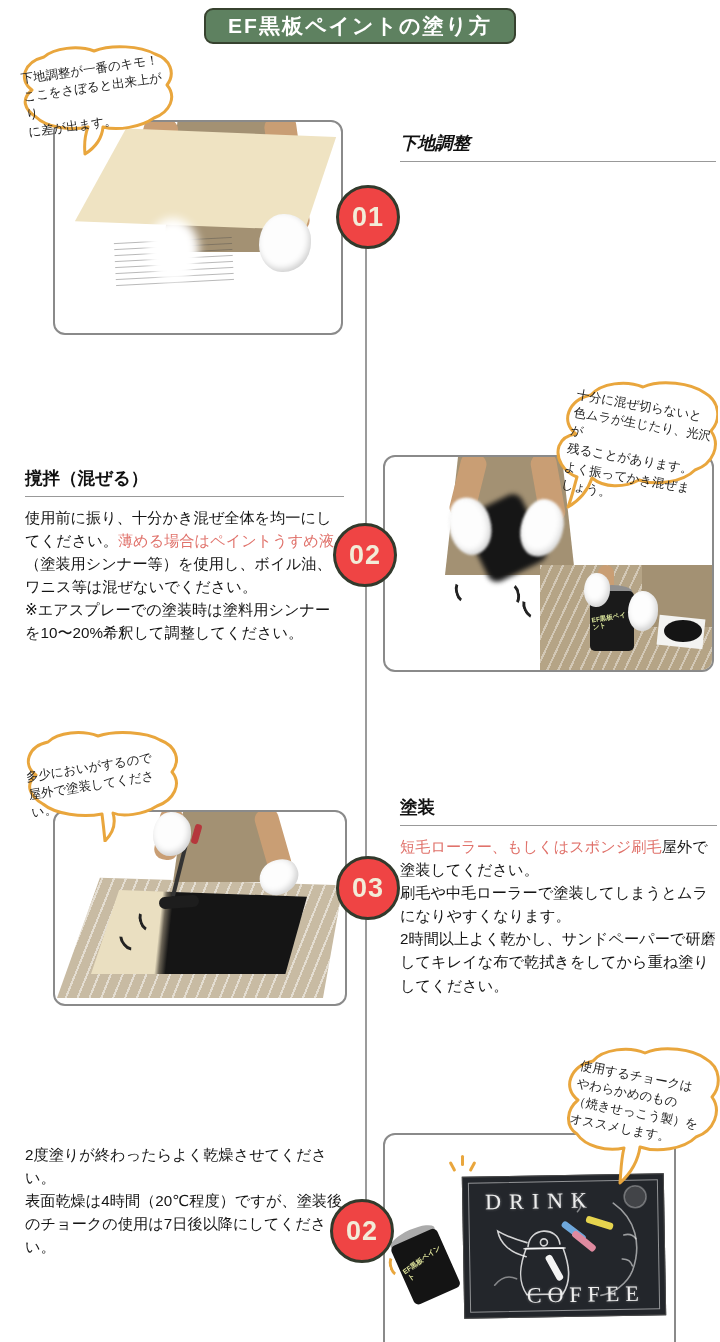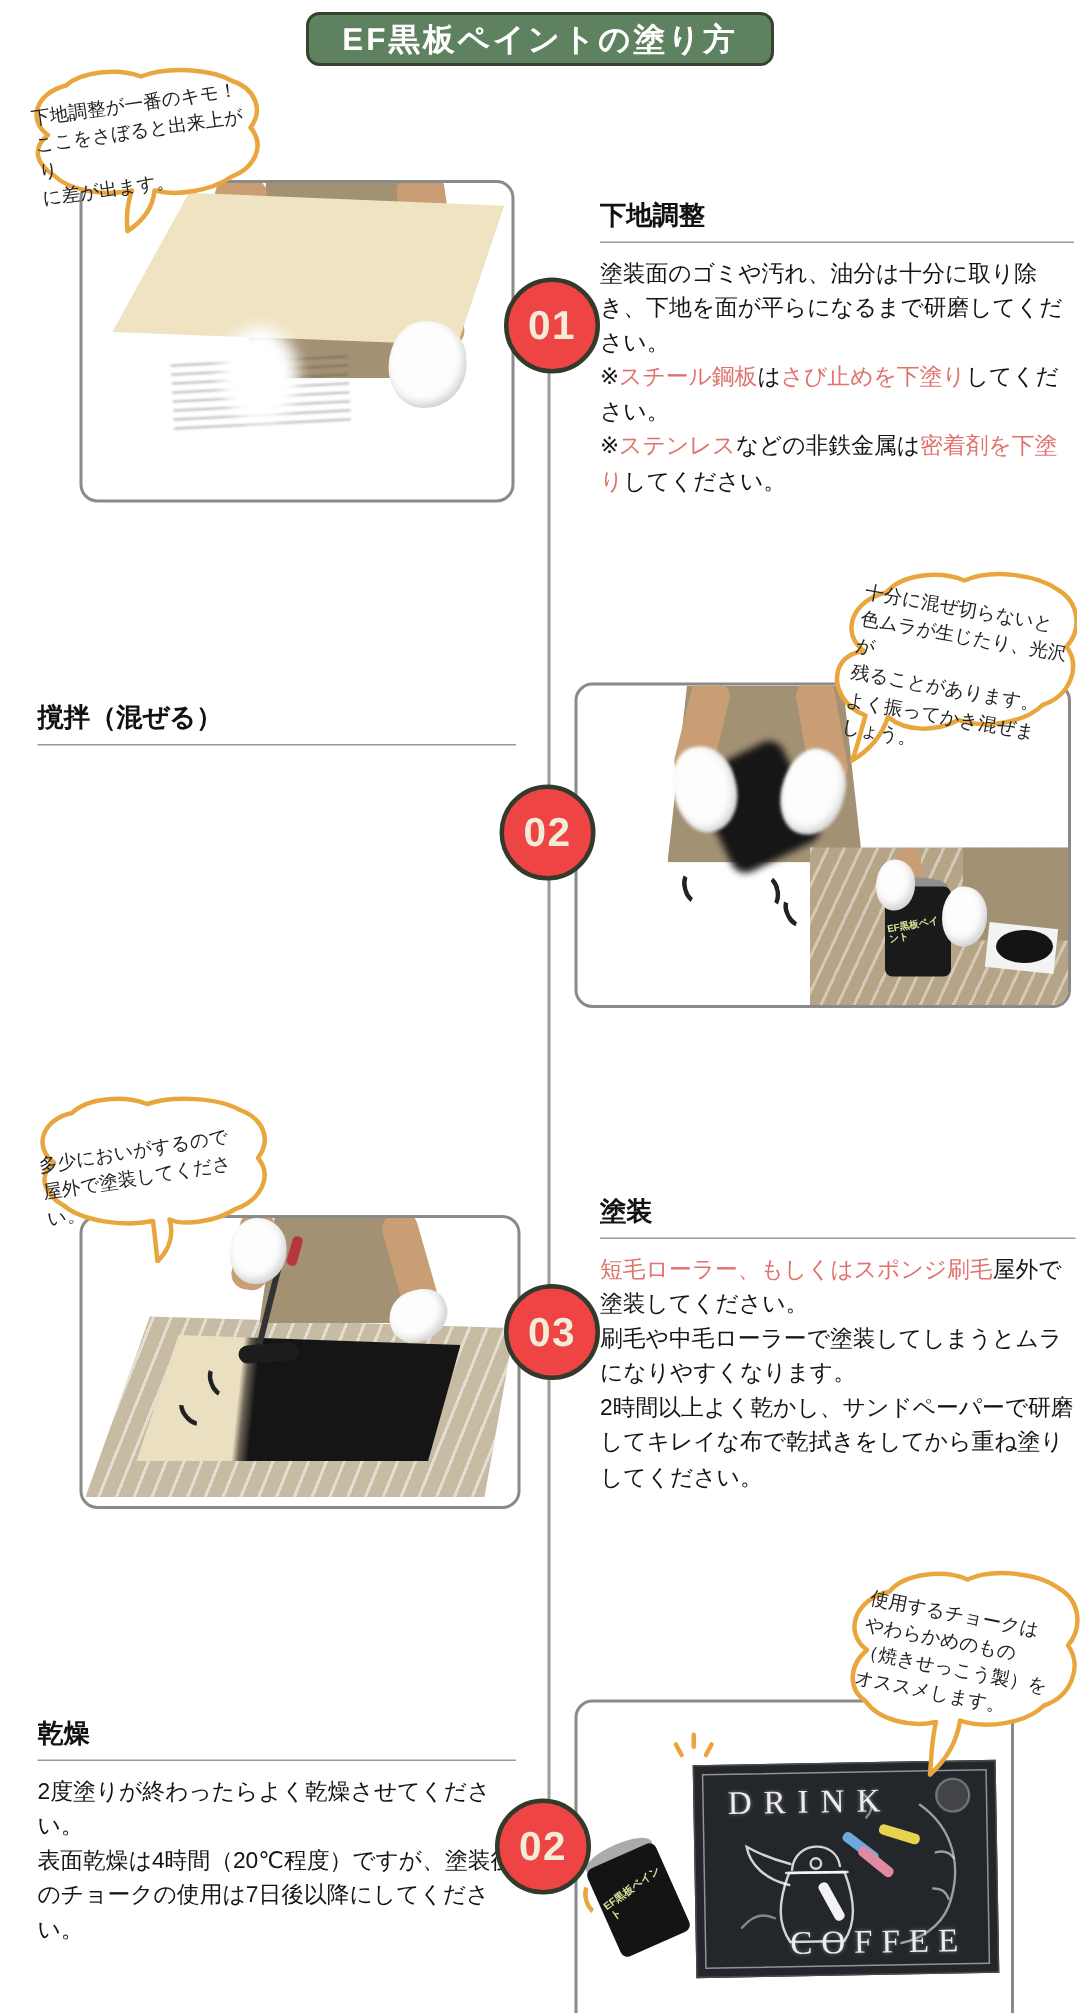--- a/index.html
+++ b/index.html
@@ -19,21 +19,21 @@
   .p2{left:383px;top:455px;width:331px;height:217px;}
   .p3{left:53px;top:810px;width:294px;height:196px;}
   .p4{left:383px;top:1133px;width:293px;height:246px;}
   
   .numcircle{position:absolute;width:64px;height:64px;box-sizing:border-box;border-radius:50%;
              background:#ef4444;border:3px solid #323A2C;color:#F2ECD8;font-size:27px;font-weight:bold;
              display:flex;align-items:center;justify-content:center;letter-spacing:1px;z-index:4;}
   .c1{left:336px;top:185px;} .c2{left:333px;top:523px;} .c3{left:336px;top:856px;} .c4{left:330px;top:1199px;}
   
   .col{position:absolute;z-index:2;}
-  .col1{left:400px;top:131px;width:316px;} .col2{left:25px;top:466px;width:319px;}
+  .col1{left:400px;top:131px;width:316px;font-style:italic;} .col2{left:25px;top:466px;width:319px;}
   .col3{left:400px;top:795px;width:317px;} .col4{left:25px;top:1143px;width:319px;}
   .col h2{margin:0 0 9px 0;font-size:17.5px;font-weight:bold;color:#111;
           border-bottom:1px solid #999;padding-bottom:6px;}
   .bodytxt{margin:0;font-size:15.2px;line-height:1.52;color:#141414;white-space:pre-line;}
   .rd{color:#E0726B;}
   
   .bubble{position:absolute;z-index:5;}
   .bubble svg{position:absolute;left:0;top:0;width:100%;height:100%;}
   .btxt{position:absolute;font-size:12.5px;line-height:1.45;color:#222;white-space:pre-line;}
   .b1{left:8px;top:44px;width:170px;height:112px;}  .b1 .btxt{left:16px;top:16px;width:142px;transform:rotate(-8deg);}
@@ -133,23 +133,20 @@
       <svg viewBox="0 0 170 112">
         <path d="M 24,46 C 10,36 16,18 36,13 C 46,4 70,1 86,7 C 104,0 132,2 147,10 C 162,15 168,29 159,41 C 169,53 162,68 146,74 C 133,83 110,87 95,83 C 94,94 88,103 77,110 C 76,100 77,91 80,83 C 61,87 38,83 28,73 C 16,65 13,55 24,46 Z" fill="#fff" stroke="#E9A63D" stroke-width="3" stroke-linejoin="round"></path>
       </svg>
       <div class="btxt">下地調整が一番のキモ！
 ここをさぼると出来上がり
 に差が出ます。</div>
     </div>
     <div class="numcircle c1">01</div>
     <div class="col col1">
       <h2>下地調整</h2>
-      <p class="bodytxt"><span>塗装面のゴミや汚れ、油分は十分に取り除き、下地を面が平らになるまで研磨してください。
-※</span><span class="rd">スチール鋼板</span><span>は</span><span class="rd">さび止めを下塗り</span><span>してください。
-※</span><span class="rd">ステンレス</span><span>などの非鉄金属は</span><span class="rd">密着剤を下塗り</span><span>してください。</span></p>
     </div>
   </section>
 
   <section>
     <div class="photo p2">
       <div class="ap s2-ap"></div>
       <div class="skin s2-armL"></div>
       <div class="skin s2-armR"></div>
       <div class="s2-can"></div>
       <div class="glove s2-gl1"></div>
@@ -176,20 +173,22 @@
       </svg>
       <div class="btxt">十分に混ぜ切らないと
 色ムラが生じたり、光沢が
 残ることがあります。
 よく振ってかき混ぜま
 しょう。</div>
     </div>
     <div class="numcircle c2">02</div>
     <div class="col col2">
       <h2>撹拌（混ぜる）</h2>
+      <p class="bodytxt"><span>使用前に振り、十分かき混ぜ全体を均一にしてください。</span><span class="rd">薄める場合はペイントうすめ液</span><span>（塗装用シンナー等）を使用し、ボイル油、ワニス等は混ぜないでください。
+※エアスプレーでの塗装時は塗料用シンナーを10〜20%希釈して調整してください。</span></p>
     </div>
   </section>
 
   <section>
     <div class="photo p3">
       <div class="s3-sheet"></div>
       <div class="s3-board"></div>
       <div class="ap s3-ap"></div>
       <div class="skin s3-armL"></div>
       <div class="skin s3-armR"></div>
@@ -256,19 +255,18 @@
       <svg viewBox="0 0 170 145">
         <path d="M 28,60 C 12,48 20,26 43,21 C 53,9 79,6 95,13 C 113,5 143,9 156,19 C 170,27 172,45 162,57 C 172,71 164,91 146,97 C 134,109 107,113 90,107 C 88,121 81,133 70,143 C 71,131 71,120 74,108 C 56,112 35,106 27,94 C 15,86 16,70 28,60 Z" fill="#fff" stroke="#E9A63D" stroke-width="3" stroke-linejoin="round"></path>
       </svg>
       <div class="btxt">使用するチョークは
 やわらかめのもの
 （焼きせっこう製）を
 オススメします。</div>
     </div>
     <div class="numcircle c4">02</div>
     <div class="col col4">
-      <h2>乾燥</h2>
       <p class="bodytxt"><span>2度塗りが終わったらよく乾燥させてください。
 表面乾燥は4時間（20℃程度）ですが、塗装後のチョークの使用は7日後以降にしてください。</span></p>
     </div>
   </section>
 
 </div>
 
 </body></html>

